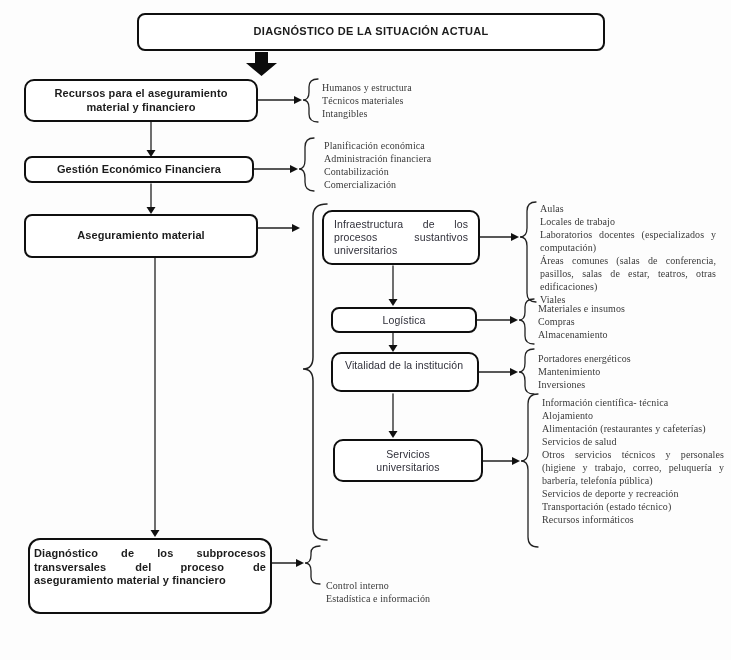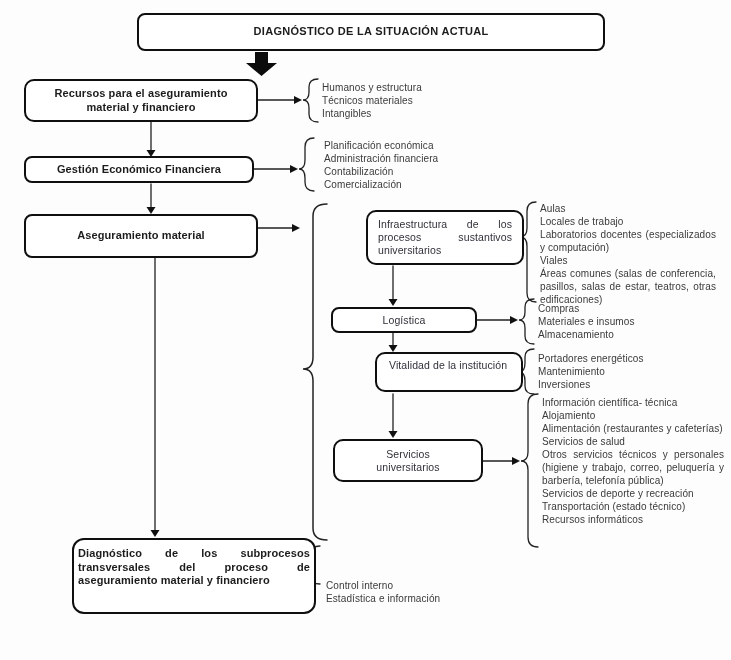--- a/index.html
+++ b/index.html
@@ -19,29 +19,29 @@
     border-radius:10px;
     box-sizing:border-box;
     display:flex;align-items:center;justify-content:center;
     text-align:center;
     font-weight:700;font-size:11px;line-height:13.5px;
     color:#1c1c1c;
     letter-spacing:.1px;
   }
   .box.thin{border-width:2px;}
   .box.sub{font-weight:400;font-size:10.5px;color:#30303a;line-height:13px;}
-  .box.justify{display:block;text-align:justify;margin-left:44px;}
+  .box.justify{display:block;text-align:justify;}
   .box.justify span{display:block;text-align:justify;}
   .title-box{border-width:2px;border-radius:8px;font-size:11px;letter-spacing:.3px;}
   .list{
     position:absolute;z-index:2;
     font-size:10px;line-height:13px;color:#3a3a3a;
     letter-spacing:.1px;
   }
-  .list .li{display:block;}
+  .list .li{display:block;font-family:Liberation Serif, serif;}
   .list.justify .li{text-align:justify;}
 </style>
 </head>
 <body>
 
 <div class="canvas">
 
   <svg class="connectors" width="731" height="660" viewBox="0 0 731 660" fill="none" stroke="#222222" stroke-width="1.3" stroke-linecap="round">
 
     <polygon points="255,52 268,52 268,63 277,63 261.5,76 246,63 255,63" fill="#0c0c0c" stroke="none"></polygon>
@@ -143,27 +143,27 @@
     <span class="li">Planificación económica</span>
     <span class="li">Administración financiera</span>
     <span class="li">Contabilización</span>
     <span class="li">Comercialización</span>
   </div>
 
   <div class="list justify" style="left:540px;top:202px;width:176px;">
     <span class="li">Aulas</span>
     <span class="li">Locales de trabajo</span>
     <span class="li">Laboratorios docentes (especializados y computación)</span>
+    <span class="li">Áreas comunes (salas de conferencia, pasillos, salas de estar, teatros, otras edificaciones)</span>
     <span class="li">Viales</span>
-    <span class="li">Áreas comunes (salas de conferencia, pasillos, salas de estar, teatros, otras edificaciones)</span>
   </div>
 
   <div class="list" style="left:538px;top:302px;width:150px;">
+    <span class="li">Materiales e insumos</span>
     <span class="li">Compras</span>
-    <span class="li">Materiales e insumos</span>
     <span class="li">Almacenamiento</span>
   </div>
 
   <div class="list" style="left:538px;top:352px;width:160px;">
     <span class="li">Portadores energéticos</span>
     <span class="li">Mantenimiento</span>
     <span class="li">Inversiones</span>
   </div>
 
   <div class="list justify" style="left:542px;top:396px;width:182px;">

